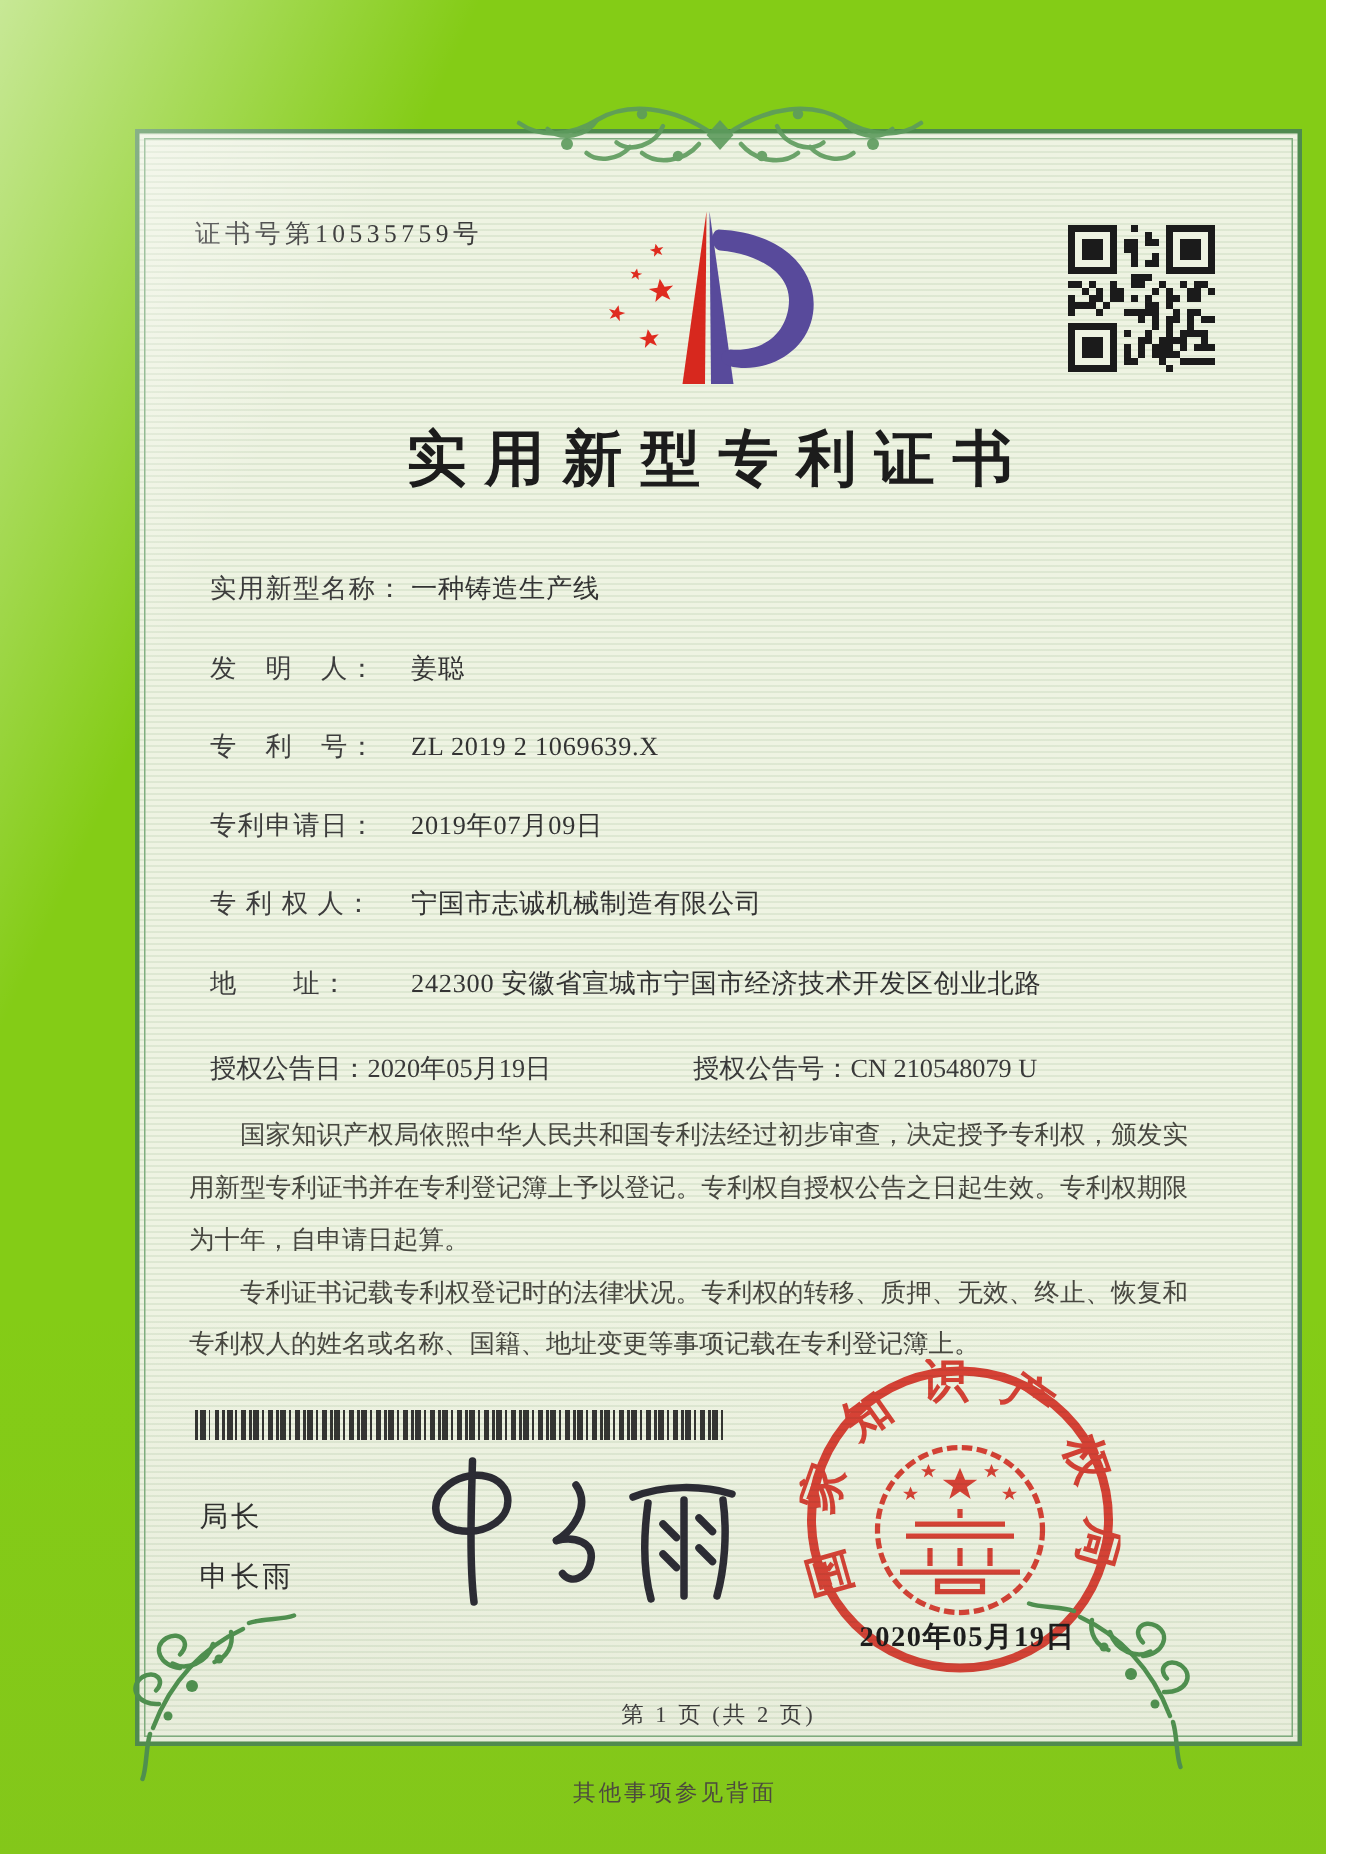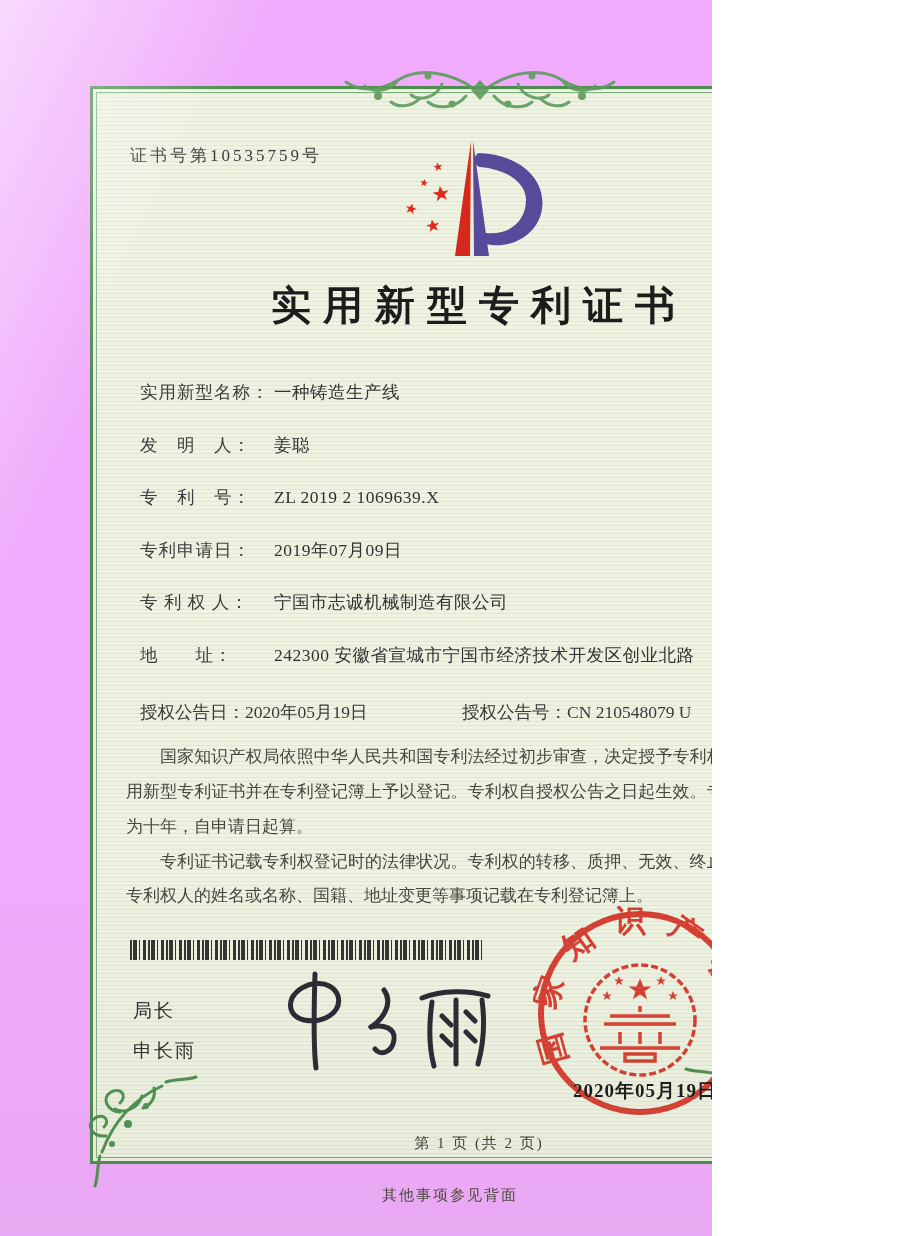--- a/index.html
+++ b/index.html
@@ -1,18 +1,18 @@
 <!DOCTYPE html>
 <html><head>
 <meta charset="utf-8">
 <style>
   html,body{margin:0;padding:0;background:#ffffff;}
   .stage{
-    position:relative;width:712px;height:1236px;overflow:hidden;
-    background:#f0abfc;
+    position:relative;width:884px;height:1236px;overflow:hidden;
+    background:#84cc16;
     font-family:"Liberation Serif","DejaVu Serif",serif;
     color:#3a3a3a;
   }
   
   .stage::after{
     content:"";position:absolute;inset:0;pointer-events:none;
     background:linear-gradient(115deg,rgba(255,255,255,.55) 0%,rgba(255,255,255,0) 22%),
                linear-gradient(0deg,rgba(120,120,90,.06),rgba(255,255,255,0) 30%);
   }
   .border-box{

